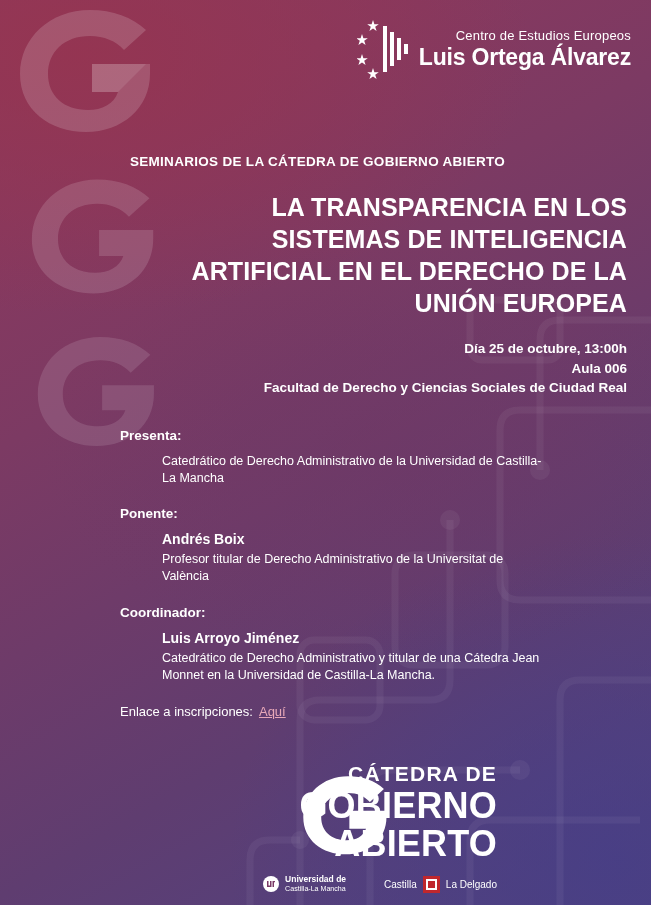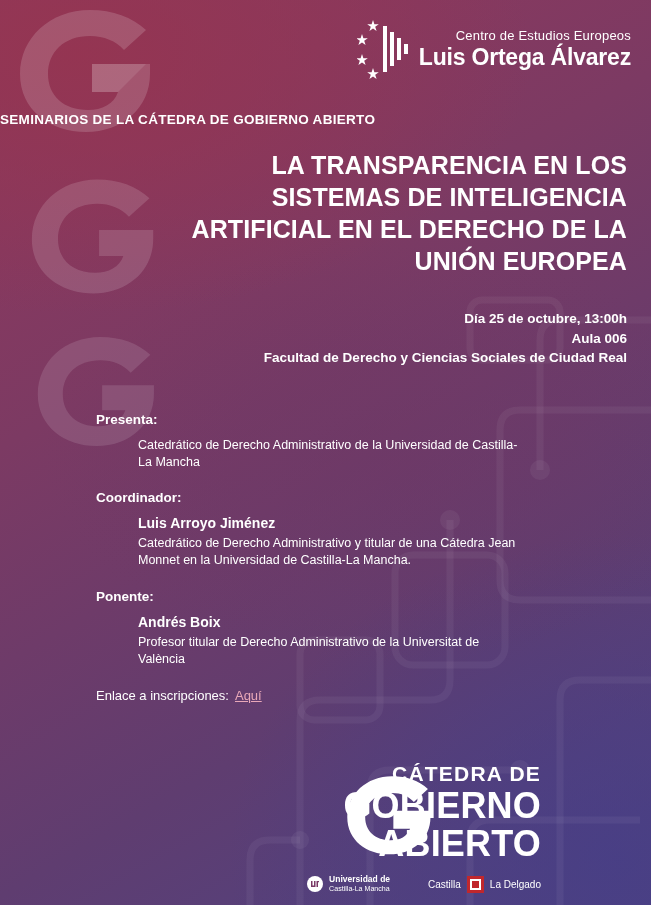--- a/index.html
+++ b/index.html
@@ -70,50 +70,51 @@
     margin-top: 2px;
   }
   
   .content {
     position: absolute;
     left: 0;
     top: 112px;
     width: 651px;
   }
   .kicker {
-    text-align: left;
+    text-align: center;
     padding-right: 16px;
     color: #ffffff;
     font-size: 13.5px;
     font-weight: bold;
     letter-spacing: 0.3px;
+    margin-top: 42px;
   }
   .title {
     text-align: right;
     padding-right: 24px;
     padding-left: 150px;
     margin-top: 22px;
     color: #ffffff;
     font-size: 25px;
     font-weight: bold;
     line-height: 1.28;
     letter-spacing: 0.1px;
   }
   .when {
     text-align: right;
     padding-right: 24px;
-    margin-top: 32px;
+    margin-top: 20px;
     color: #ffffff;
     font-size: 13.5px;
     font-weight: bold;
     line-height: 1.45;
   }
   .people {
-    margin-top: 44px;
-    padding-left: 96px;
+    margin-top: 30px;
+    padding-left: 120px;
     padding-right: 24px;
     color: #ffffff;
   }
   .role {
     font-size: 13.5px;
     font-weight: bold;
     margin-bottom: 10px;
   }
   .person-name {
     font-size: 14px;
@@ -138,21 +139,20 @@
     text-decoration: underline;
     margin-left: 6px;
   }
   
   .bottom {
     position: absolute;
     left: 0;
     bottom: 0;
     width: 517px;
     height: 142px;
-    margin-left: 44px;
   }
   .bottom-logo {
     position: absolute;
     left: 302px;
     top: 4px;
     width: 96px;
     height: 96px;
   }
   .bottom-text {
     position: absolute;
@@ -303,29 +303,29 @@
     </div>
 
     <div class="people">
 
       <div>
         <div class="role">Presenta:</div>
         <div class="person-desc">Catedrático de Derecho Administrativo de la Universidad de Castilla-La Mancha</div>
       </div>
 
       <div>
+        <div class="role">Ponente:</div>
+        <div class="person-name">Andrés Boix</div>
+        <div class="person-desc">Profesor titular de Derecho Administrativo de la Universitat de València</div>
+      </div>
+
+      <div>
         <div class="role">Coordinador:</div>
         <div class="person-name">Luis Arroyo Jiménez</div>
         <div class="person-desc">Catedrático de Derecho Administrativo y titular de una Cátedra Jean Monnet en la Universidad de Castilla-La Mancha.</div>
-      </div>
-
-      <div>
-        <div class="role">Ponente:</div>
-        <div class="person-name">Andrés Boix</div>
-        <div class="person-desc">Profesor titular de Derecho Administrativo de la Universitat de València</div>
       </div>
 
       <div class="enlace">
         <span>Enlace a inscripciones:</span><a href="#">Aquí</a>
       </div>
 
     </div>
   </div>
 
   <div class="bottom">

